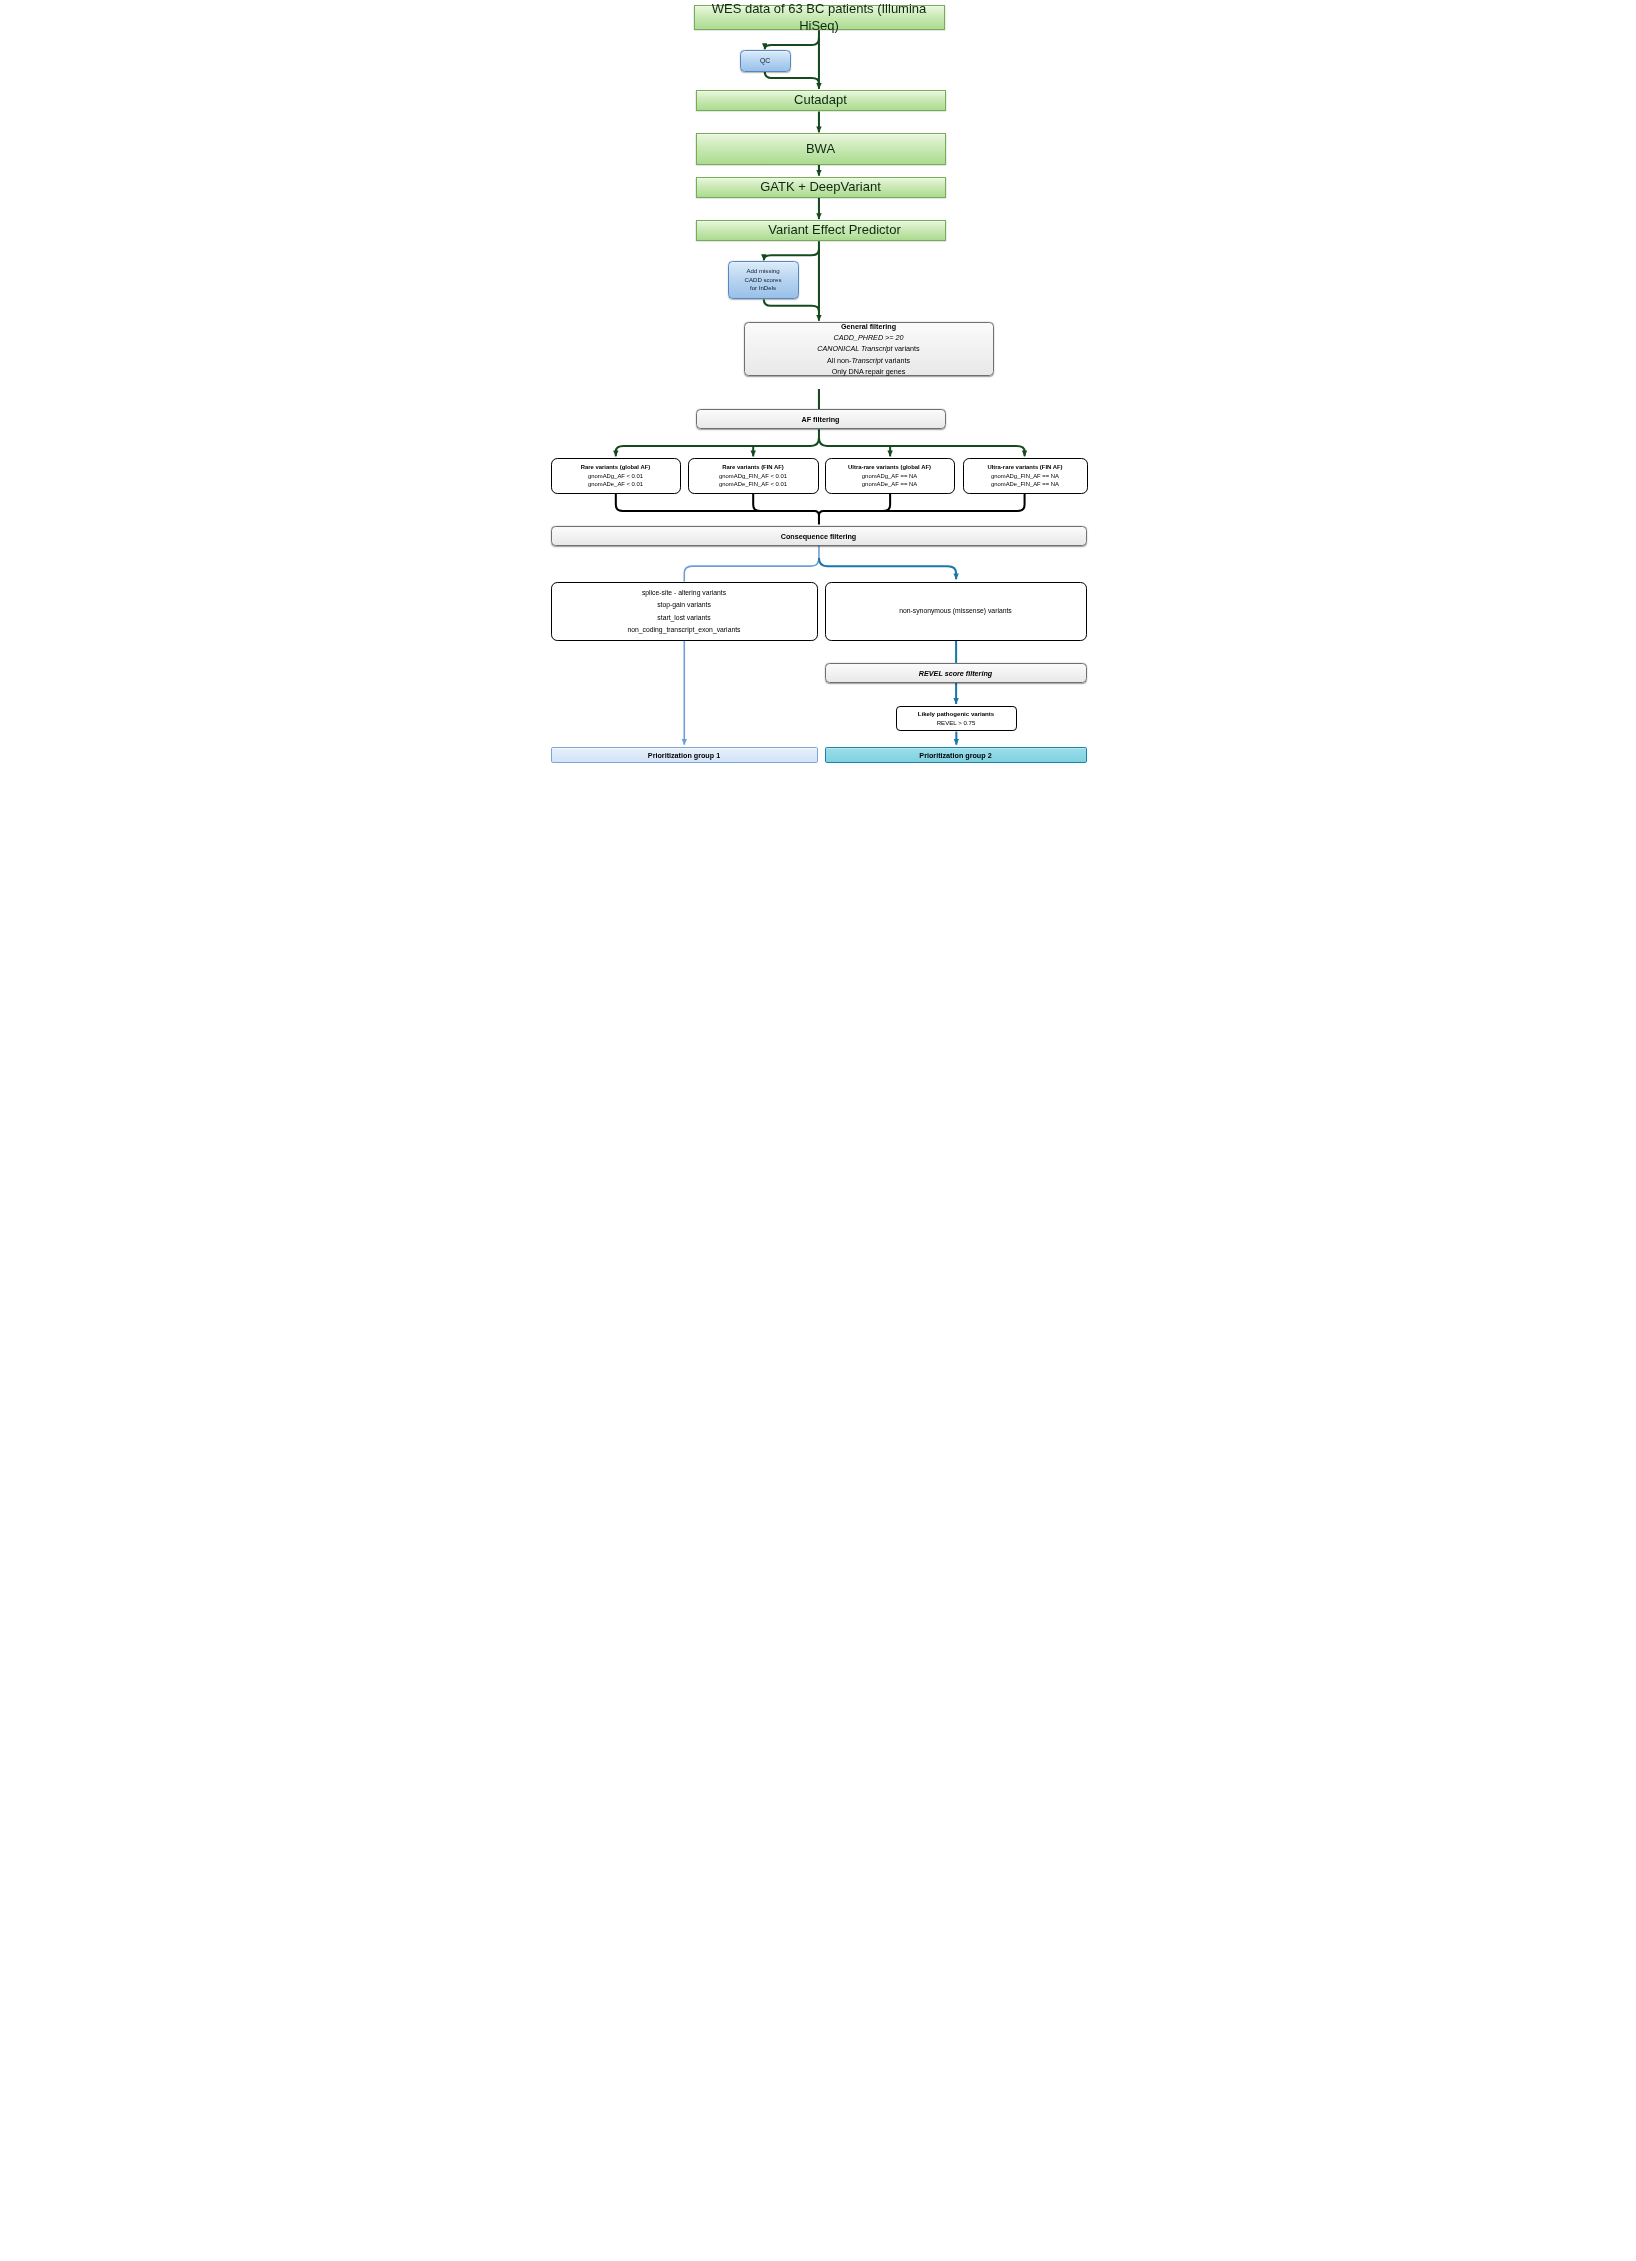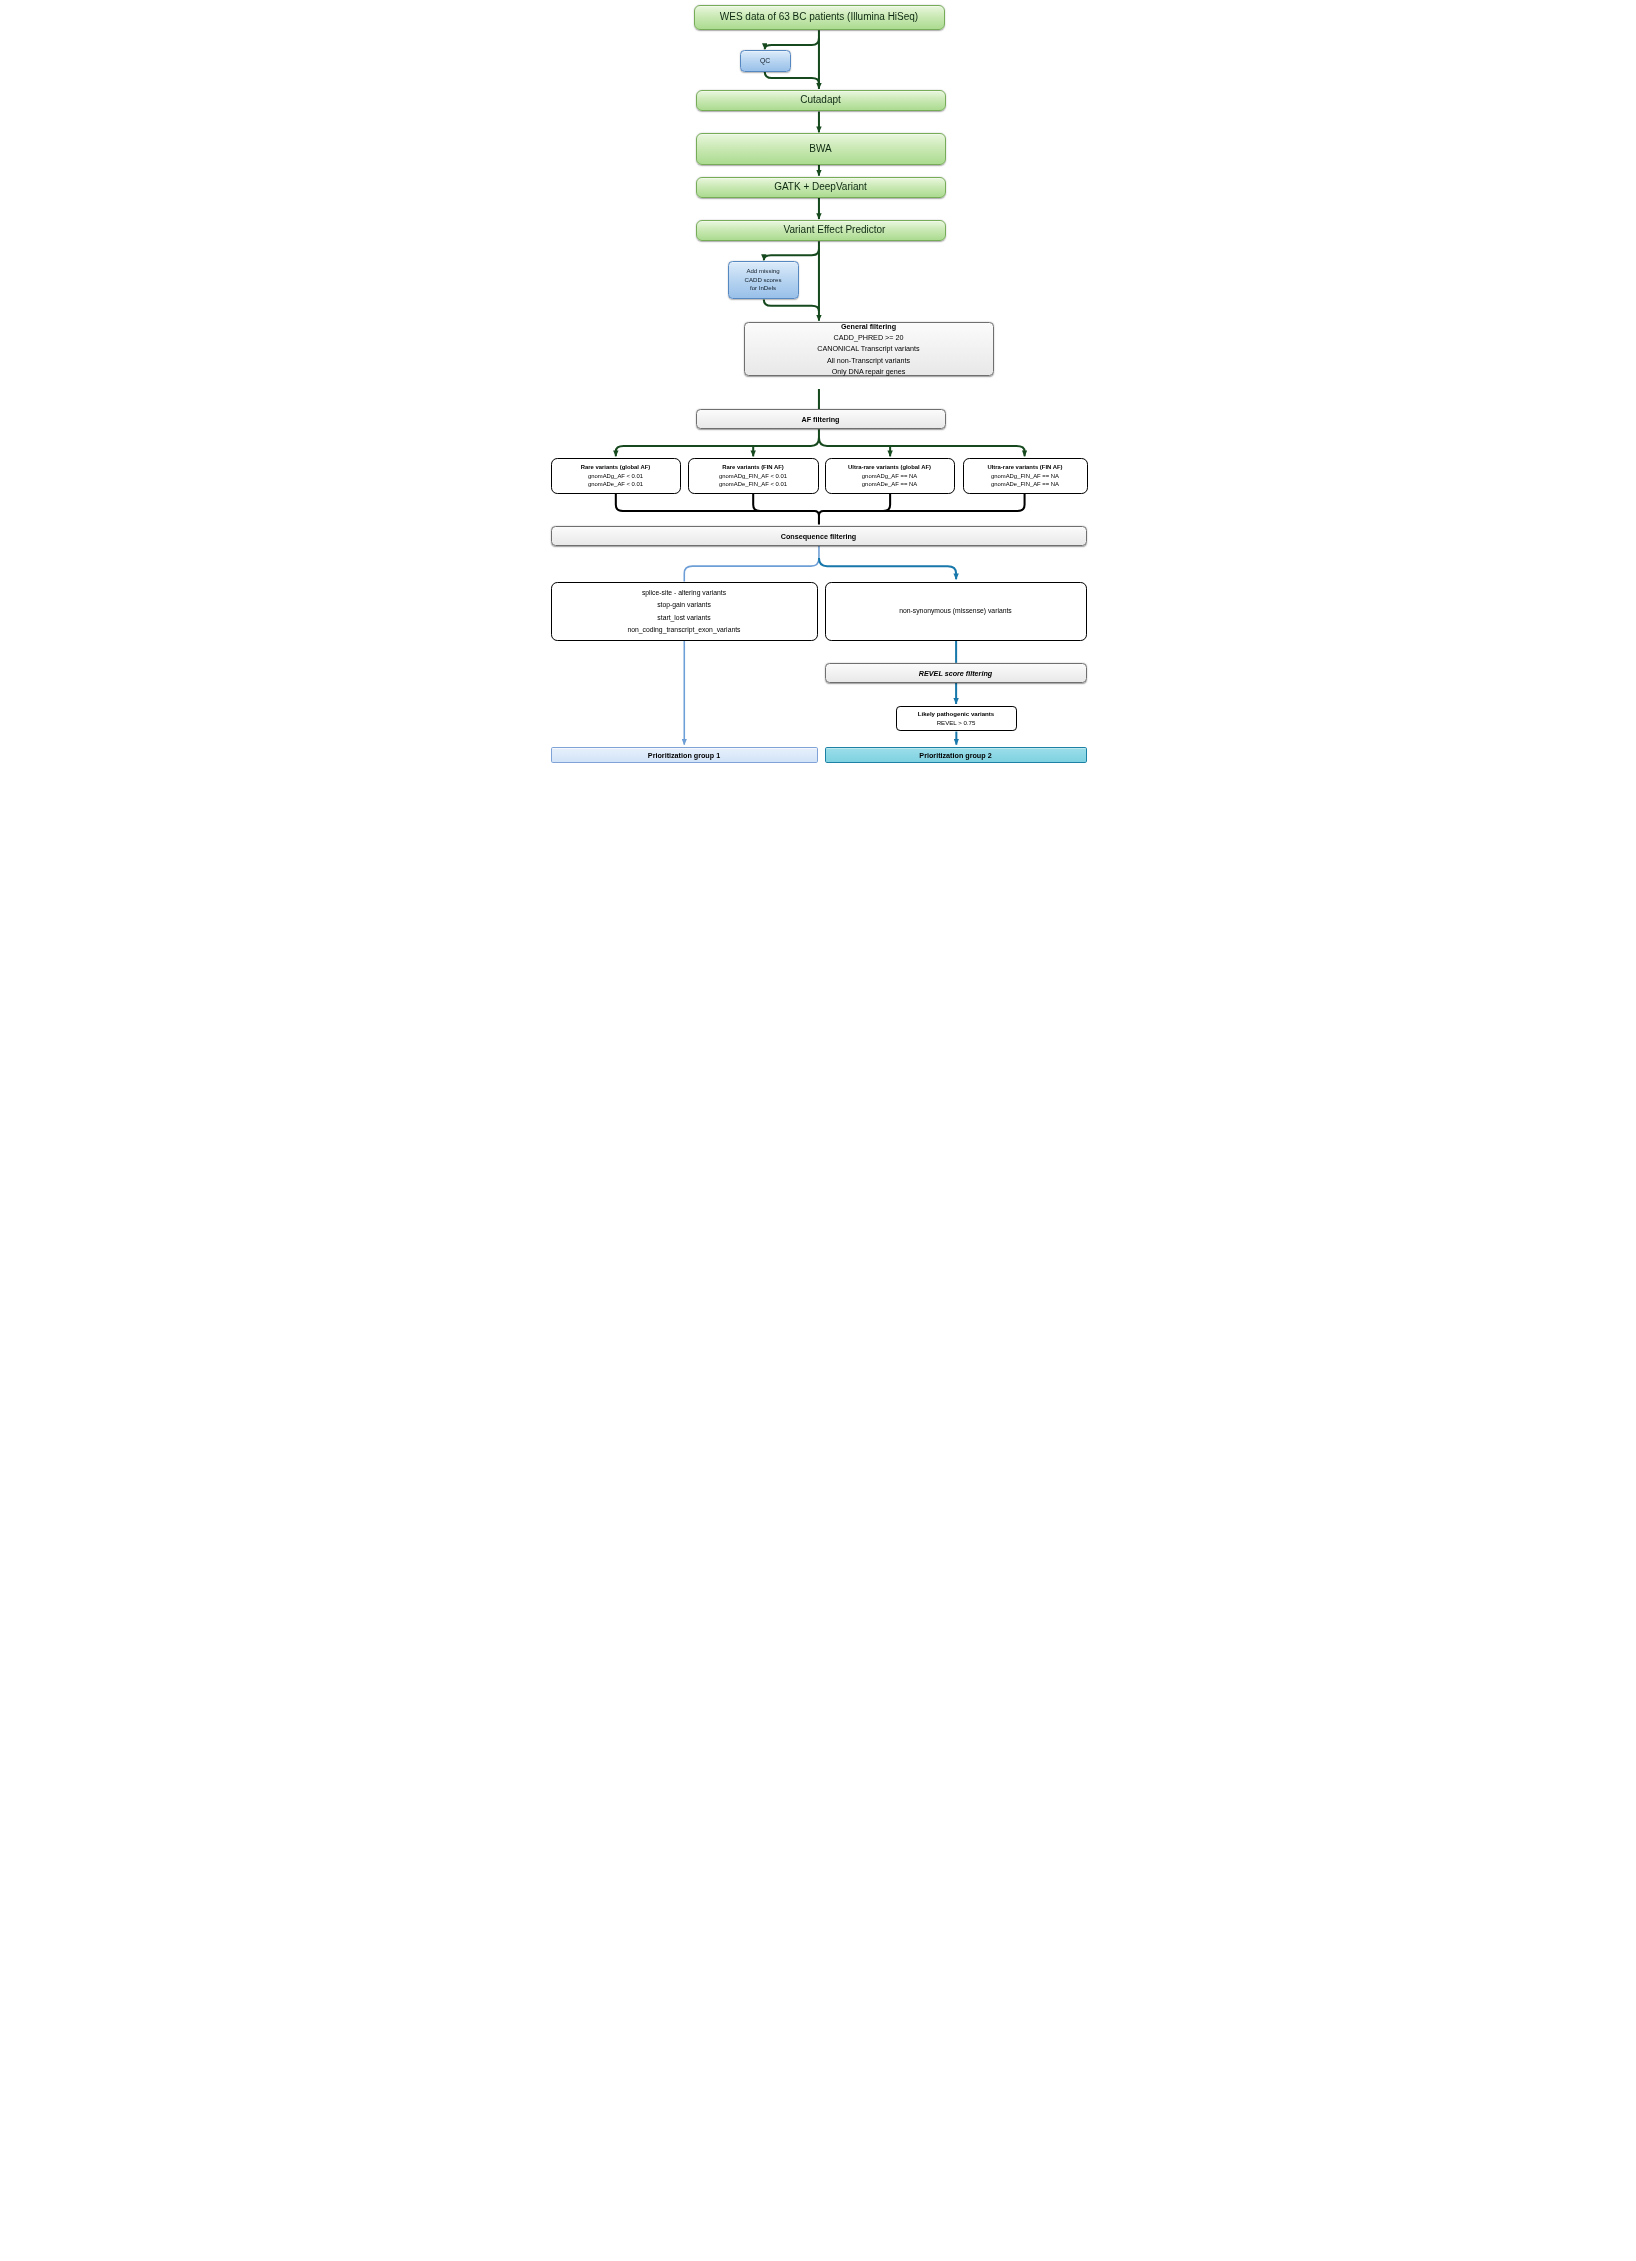--- a/index.html
+++ b/index.html
@@ -13,23 +13,23 @@
   }
   #wires{position:absolute;left:0;top:0;z-index:1;}
   .box{
     position:absolute;z-index:2;
     display:flex;flex-direction:column;align-items:center;justify-content:center;
     text-align:center;box-sizing:border-box;
     line-height:1.25;
   }
   .green{
     background:linear-gradient(180deg,#e9f7de 0%,#cdeab8 42%,#abdb90 100%);
-    border:0.9px solid #76ac58;border-radius:6px;
+    border:0.9px solid #76ac58;border-radius:0;
     box-shadow:inset 0 0.5px 0 rgba(255,255,255,.75), 0 0.9px 1.4px rgba(0,0,0,.35);
-    color:#0d2a12;font-size:10px;
+    color:#0d2a12;font-size:13px;
   }
   .blue{
     background:linear-gradient(180deg,#dcebfa 0%,#b7d4f1 50%,#99c0e9 100%);
     border:0.9px solid #5587c1;border-radius:4.5px;
     box-shadow:inset 0 0.5px 0 rgba(255,255,255,.7), 0 0.9px 1.4px rgba(0,0,0,.3);
     color:#101c28;
   }
   .gray{
     background:linear-gradient(180deg,#fbfbfb 0%,#e8e8e8 100%);
     border:1.4px solid #6f6f6f;border-radius:4.5px;
@@ -43,21 +43,21 @@
     background:linear-gradient(180deg,#e7f0fb 0%,#d2e4f8 100%);
     border:1.4px solid #7fa3d6;border-radius:1.8px;color:#000;
     box-shadow:inset 0 0.9px 0 rgba(255,255,255,.6);
   }
   .pg2{
     background:linear-gradient(180deg,#9bdde9 0%,#7fd2e1 100%);
     border:1.4px solid #1d81a6;border-radius:1.8px;color:#000;
     box-shadow:inset 0 0.9px 0 rgba(255,255,255,.35);
   }
   .bold{font-weight:bold;}
-  .it{}
+  .it{font-style:italic;}
   .t16{font-size:7.2px;}
   .t15{font-size:6.8px;}
   .t13{font-size:5.9px;line-height:1.5;}
   .t135{font-size:6.1px;line-height:1.45;}
   .lh17{line-height:1.8;}
   .lh155{line-height:1.55;}
 </style>
 </head>
 <body>
 

